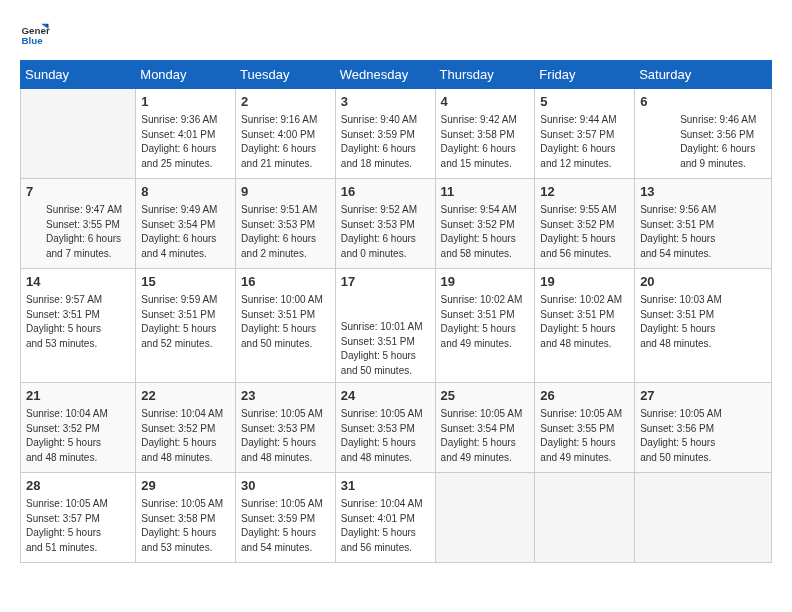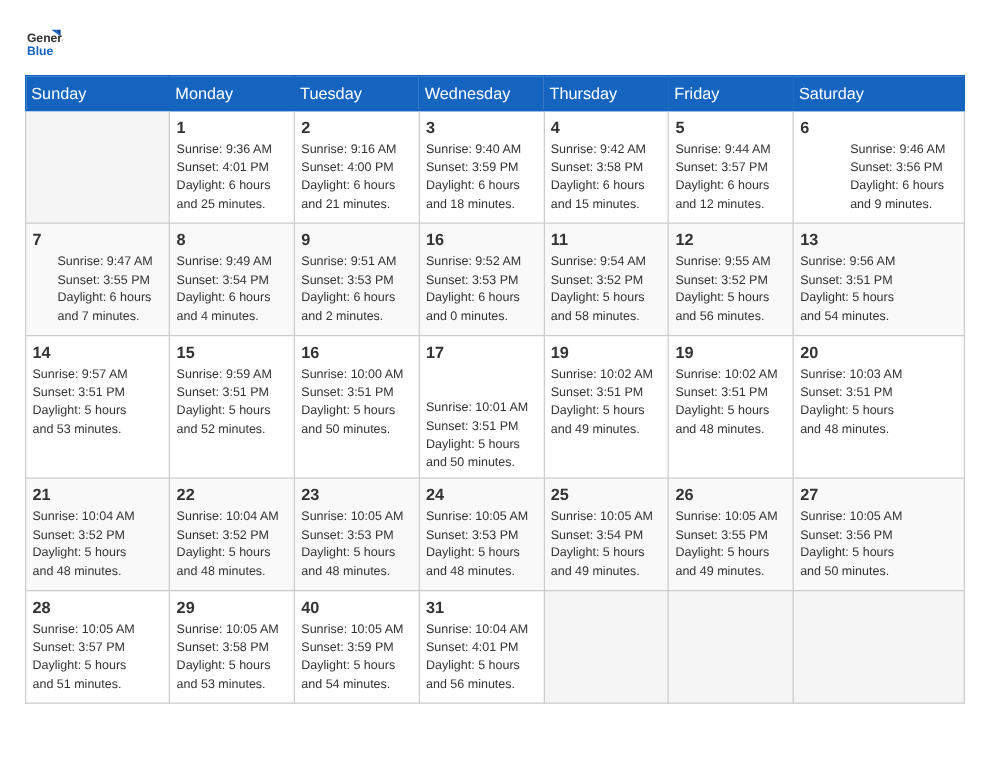--- a/index.html
+++ b/index.html
@@ -316,21 +316,21 @@
 and 51 minutes.</div>
         </td>
         <td>
           <span class="day-number">29</span>
           <div class="cell-content" style="white-space: pre-line;">Sunrise: 10:05 AM
 Sunset: 3:58 PM
 Daylight: 5 hours
 and 53 minutes.</div>
         </td>
         <td>
-          <span class="day-number">40</span>
+          <span class="day-number">30</span>
           <div class="cell-content" style="white-space: pre-line;">Sunrise: 10:05 AM
 Sunset: 3:59 PM
 Daylight: 5 hours
 and 54 minutes.</div>
         </td>
         <td>
           <span class="day-number">31</span>
           <div class="cell-content" style="white-space: pre-line;">Sunrise: 10:04 AM
 Sunset: 4:01 PM
 Daylight: 5 hours

